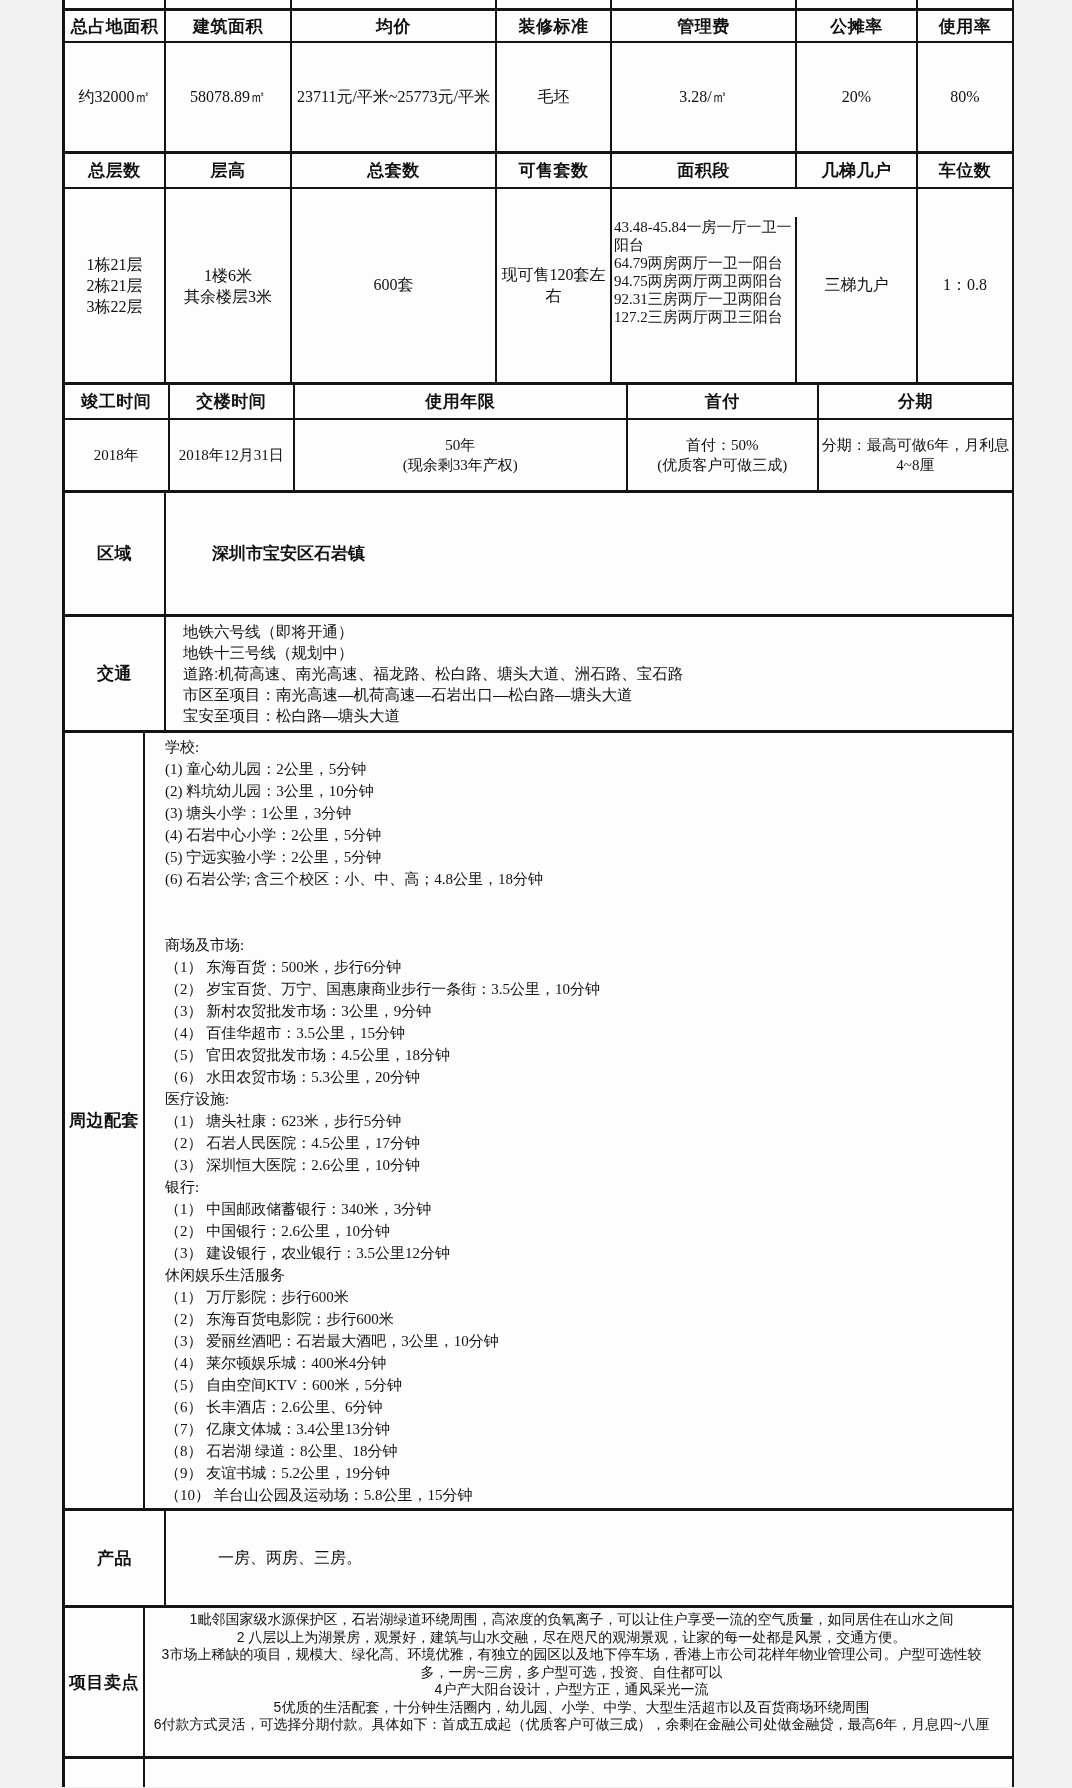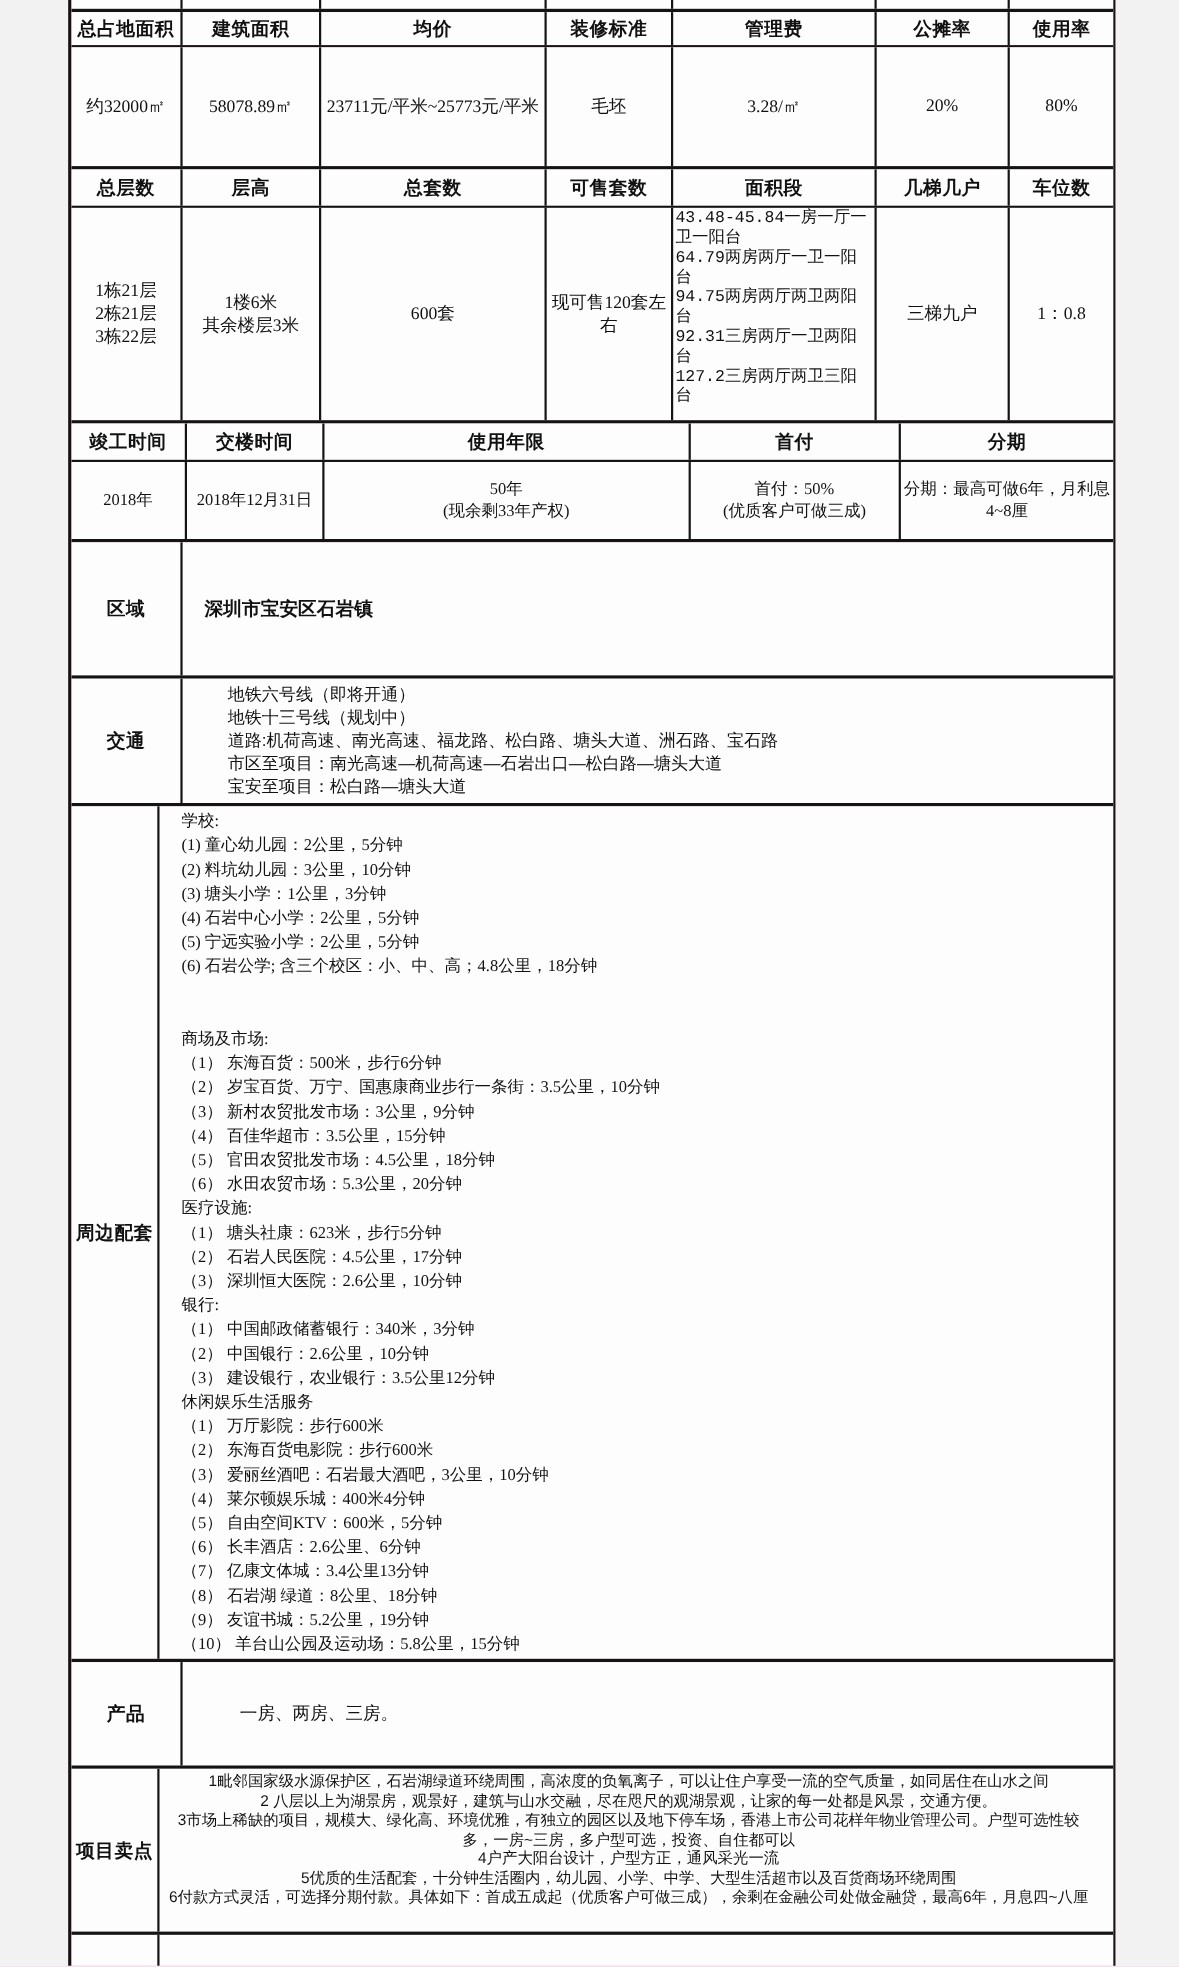--- a/index.html
+++ b/index.html
@@ -48,28 +48,28 @@
   .h-product{height:94px}
   .h-selling{height:148px}
   .h-part-bot{height:28px}
   
   .hd{font-weight:700;font-size:17px;letter-spacing:.5px;}
   .serif{font-family:"Liberation Serif","DejaVu Serif",serif;font-size:16px;}
   .pre{white-space:pre-line;}
   .area-cell{
     align-items:flex-start;justify-content:flex-start;
     text-align:left;padding:1px 2px;
-    font-family:Liberation Mono, monospace;
-    font-size:15px;line-height:18px;
+    font-family:Liberation Serif, serif;
+    font-size:15px;line-height:18px;margin-top:28px;
   }
   .v2line{line-height:21px;}
-  .region-val{justify-content:flex-start;text-align:left;padding-left:20px;font-weight:700;font-size:17px;}
+  .region-val{justify-content:flex-start;text-align:left;padding-left:46px;font-weight:700;font-size:17px;}
   .transport-val{
     justify-content:flex-start;align-items:center;text-align:left;
-    padding-left:41px;font-size:15.5px;line-height:21px;font-weight:500;
+    padding-left:17px;font-size:15.5px;line-height:21px;font-weight:500;
   }
   .surround-val{
     justify-content:flex-start;align-items:flex-start;text-align:left;
     padding:3px 4px 0 20px;
     font-family:"Liberation Serif","DejaVu Serif",serif;
     font-size:15px;line-height:22px;
   }
   .product-val{justify-content:flex-start;text-align:left;padding-left:52px;font-size:16px;font-weight:500;}
   .selling-val{
     justify-content:flex-start;align-items:flex-start;text-align:center;

